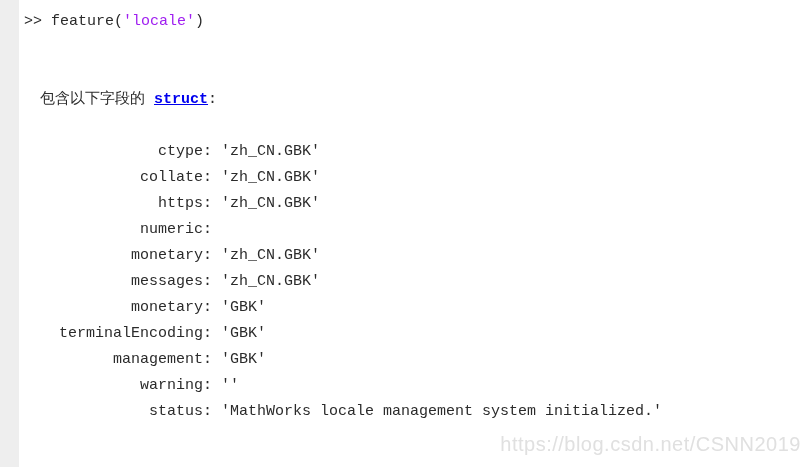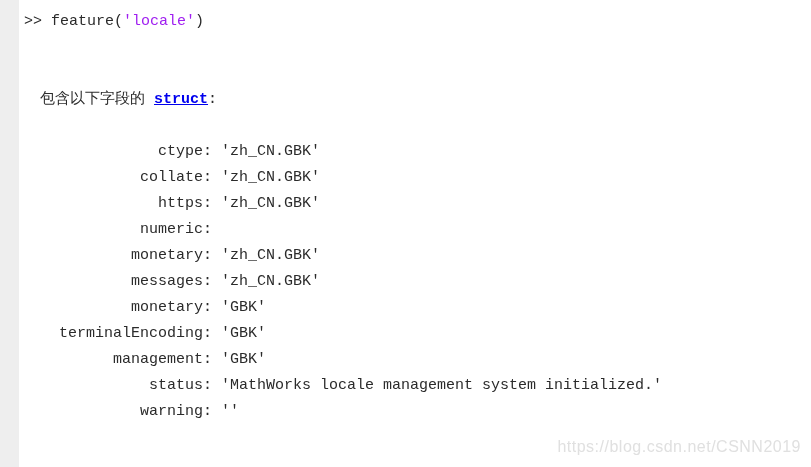--- a/index.html
+++ b/index.html
@@ -58,21 +58,21 @@
     white-space: pre;
   }
   .field-value {
     white-space: pre;
     margin-left: 9px;
   }
   .watermark {
     position: absolute;
     right: 10px; bottom: 11px;
     font-family: "Liberation Sans", "DejaVu Sans", sans-serif;
-    font-size: 16px;
+    font-size: 20px;
     color: var(--watermark);
     letter-spacing: 0.5px;
   }
 </style>
 </head>
 <body>
 
 <div class="window">
   <div class="left-strip"></div>
 
@@ -90,18 +90,18 @@
 
     <div class="line field-row"><span class="field-label">ctype:</span><span class="field-value">'zh_CN.GBK'</span></div>
     <div class="line field-row"><span class="field-label">collate:</span><span class="field-value">'zh_CN.GBK'</span></div>
     <div class="line field-row"><span class="field-label">https:</span><span class="field-value">'zh_CN.GBK'</span></div>
     <div class="line field-row"><span class="field-label">numeric:</span></div>
     <div class="line field-row"><span class="field-label">monetary:</span><span class="field-value">'zh_CN.GBK'</span></div>
     <div class="line field-row"><span class="field-label">messages:</span><span class="field-value">'zh_CN.GBK'</span></div>
     <div class="line field-row"><span class="field-label">monetary:</span><span class="field-value">'GBK'</span></div>
     <div class="line field-row"><span class="field-label">terminalEncoding:</span><span class="field-value">'GBK'</span></div>
     <div class="line field-row"><span class="field-label">management:</span><span class="field-value">'GBK'</span></div>
+    <div class="line field-row"><span class="field-label">warning:</span><span class="field-value">''</span></div>
     <div class="line field-row"><span class="field-label">status:</span><span class="field-value">'MathWorks locale management system initialized.'</span></div>
-    <div class="line field-row"><span class="field-label">warning:</span><span class="field-value">''</span></div>
   </div>
 
   <div class="watermark">https://blog.csdn.net/CSNN2019</div>
 </div>
 
 </body></html>

